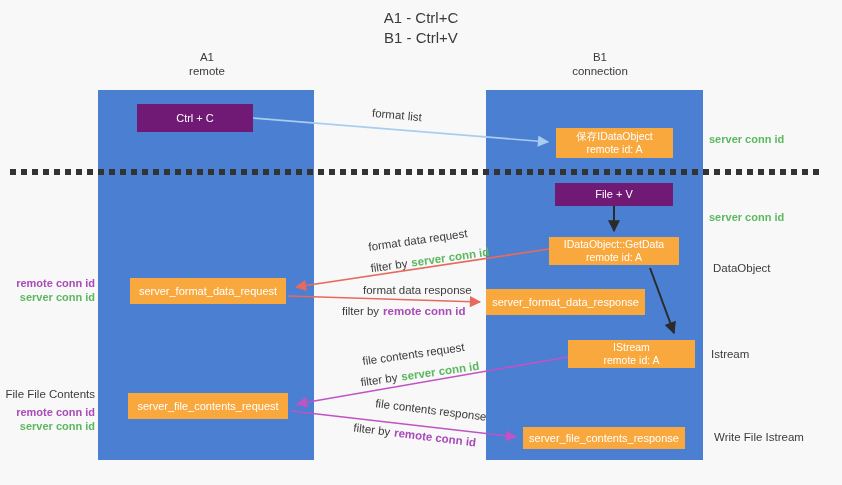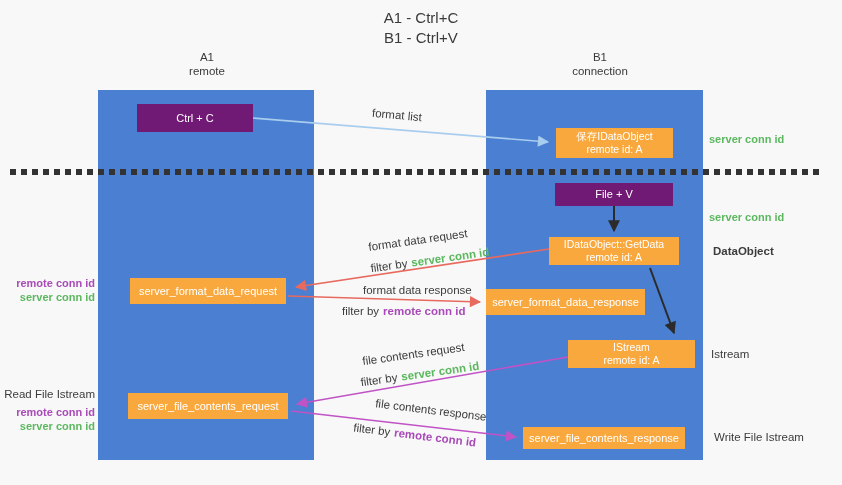--- a/index.html
+++ b/index.html
@@ -168,29 +168,29 @@
   </span>
 
   <span class="lbl rot-pos" style="left:375px;top:404px;">file contents response</span>
   <span class="lbl flex rot-pos" style="left:353px;top:429px;">
     <span>filter by</span>
     <span class="purple-t small">remote conn id</span>
   </span>
 
   <span class="lbl small green-t" style="left:709px;top:133px;">server conn id</span>
   <span class="lbl small green-t" style="left:709px;top:211px;">server conn id</span>
-  <span class="lbl" style="left:713px;top:245px;font-weight:bold;">DataObject</span>
+  <span class="lbl" style="left:713px;top:262px;">DataObject</span>
   <span class="lbl" style="left:711px;top:348px;">Istream</span>
   <span class="lbl" style="left:714px;top:431px;">Write File Istream</span>
 
   <div class="left-col" style="top:277px;">
     <div class="purple-t">remote conn id</div>
     <div class="green-t">server conn id</div>
   </div>
   <div class="left-col" style="top:388px;">
-    <div class="plain">Read File Istream</div>
+    <div class="plain">File File Contents</div>
   </div>
   <div class="left-col" style="top:406px;">
     <div class="purple-t">remote conn id</div>
     <div class="green-t">server conn id</div>
   </div>
 
 </div>
 
 </body></html>

